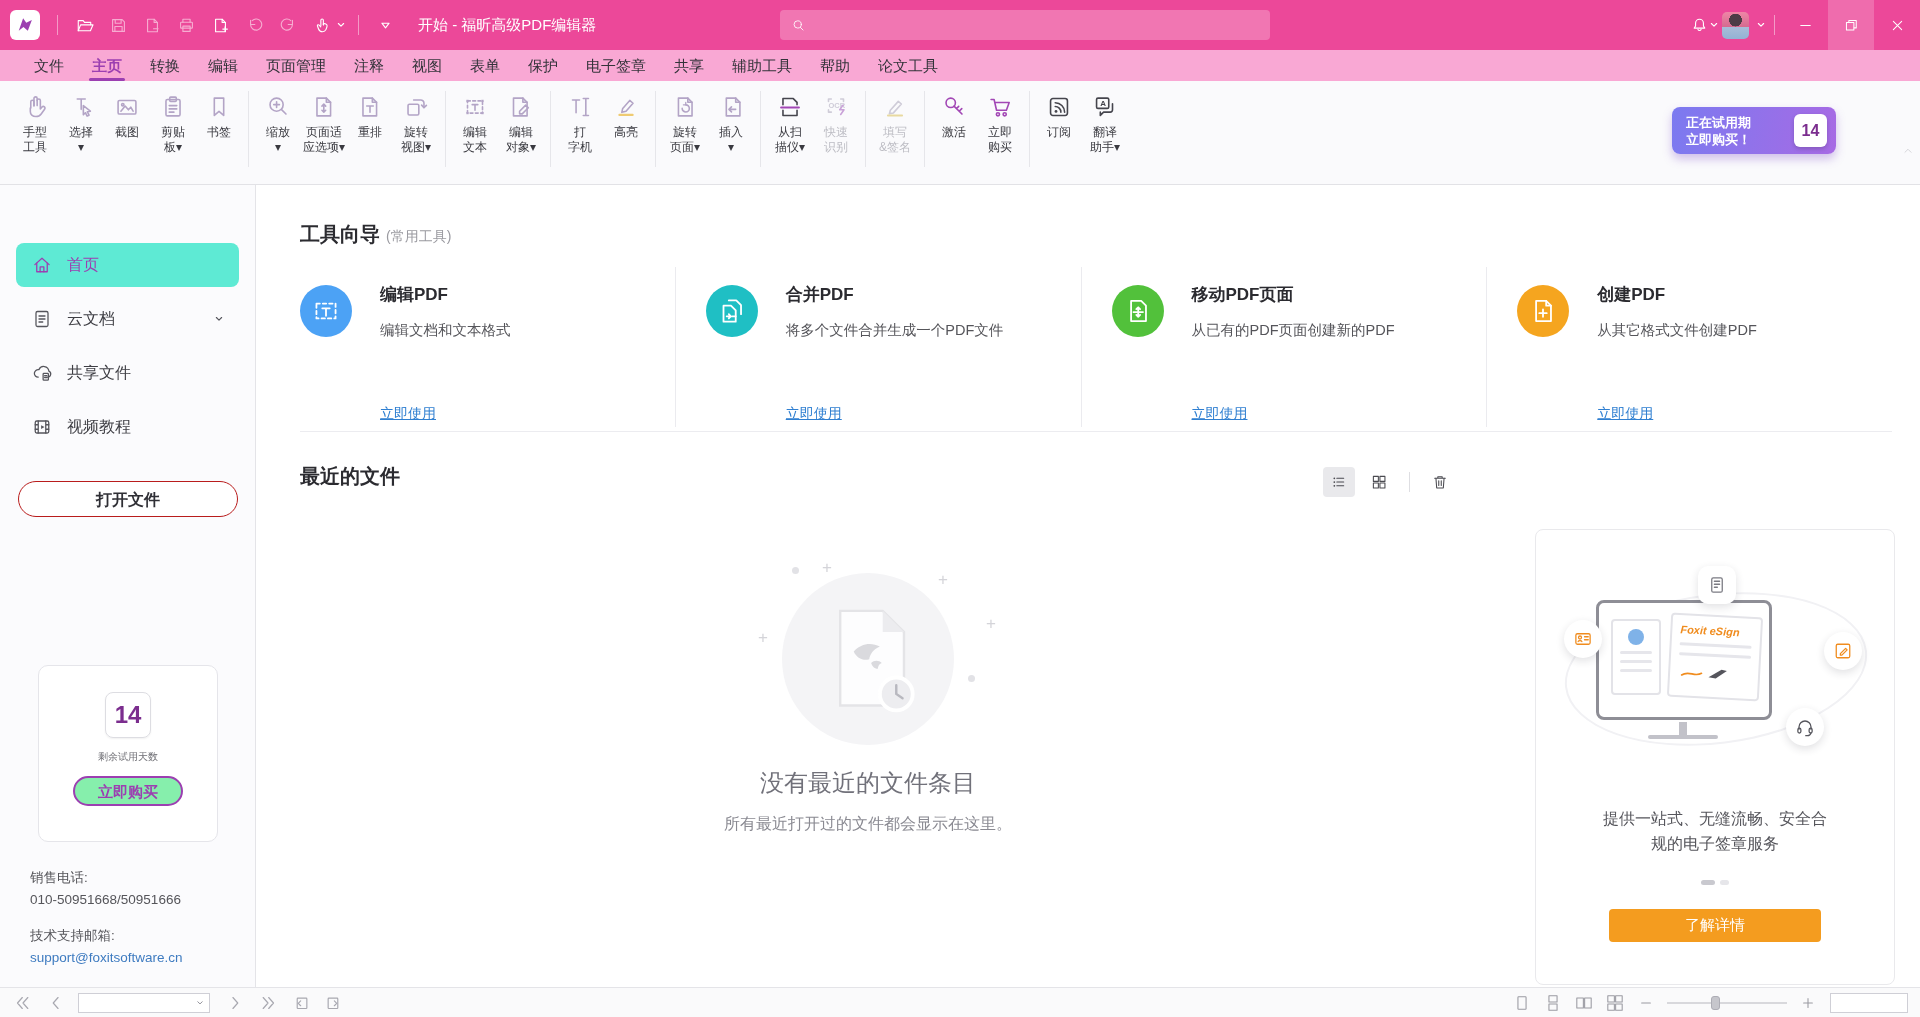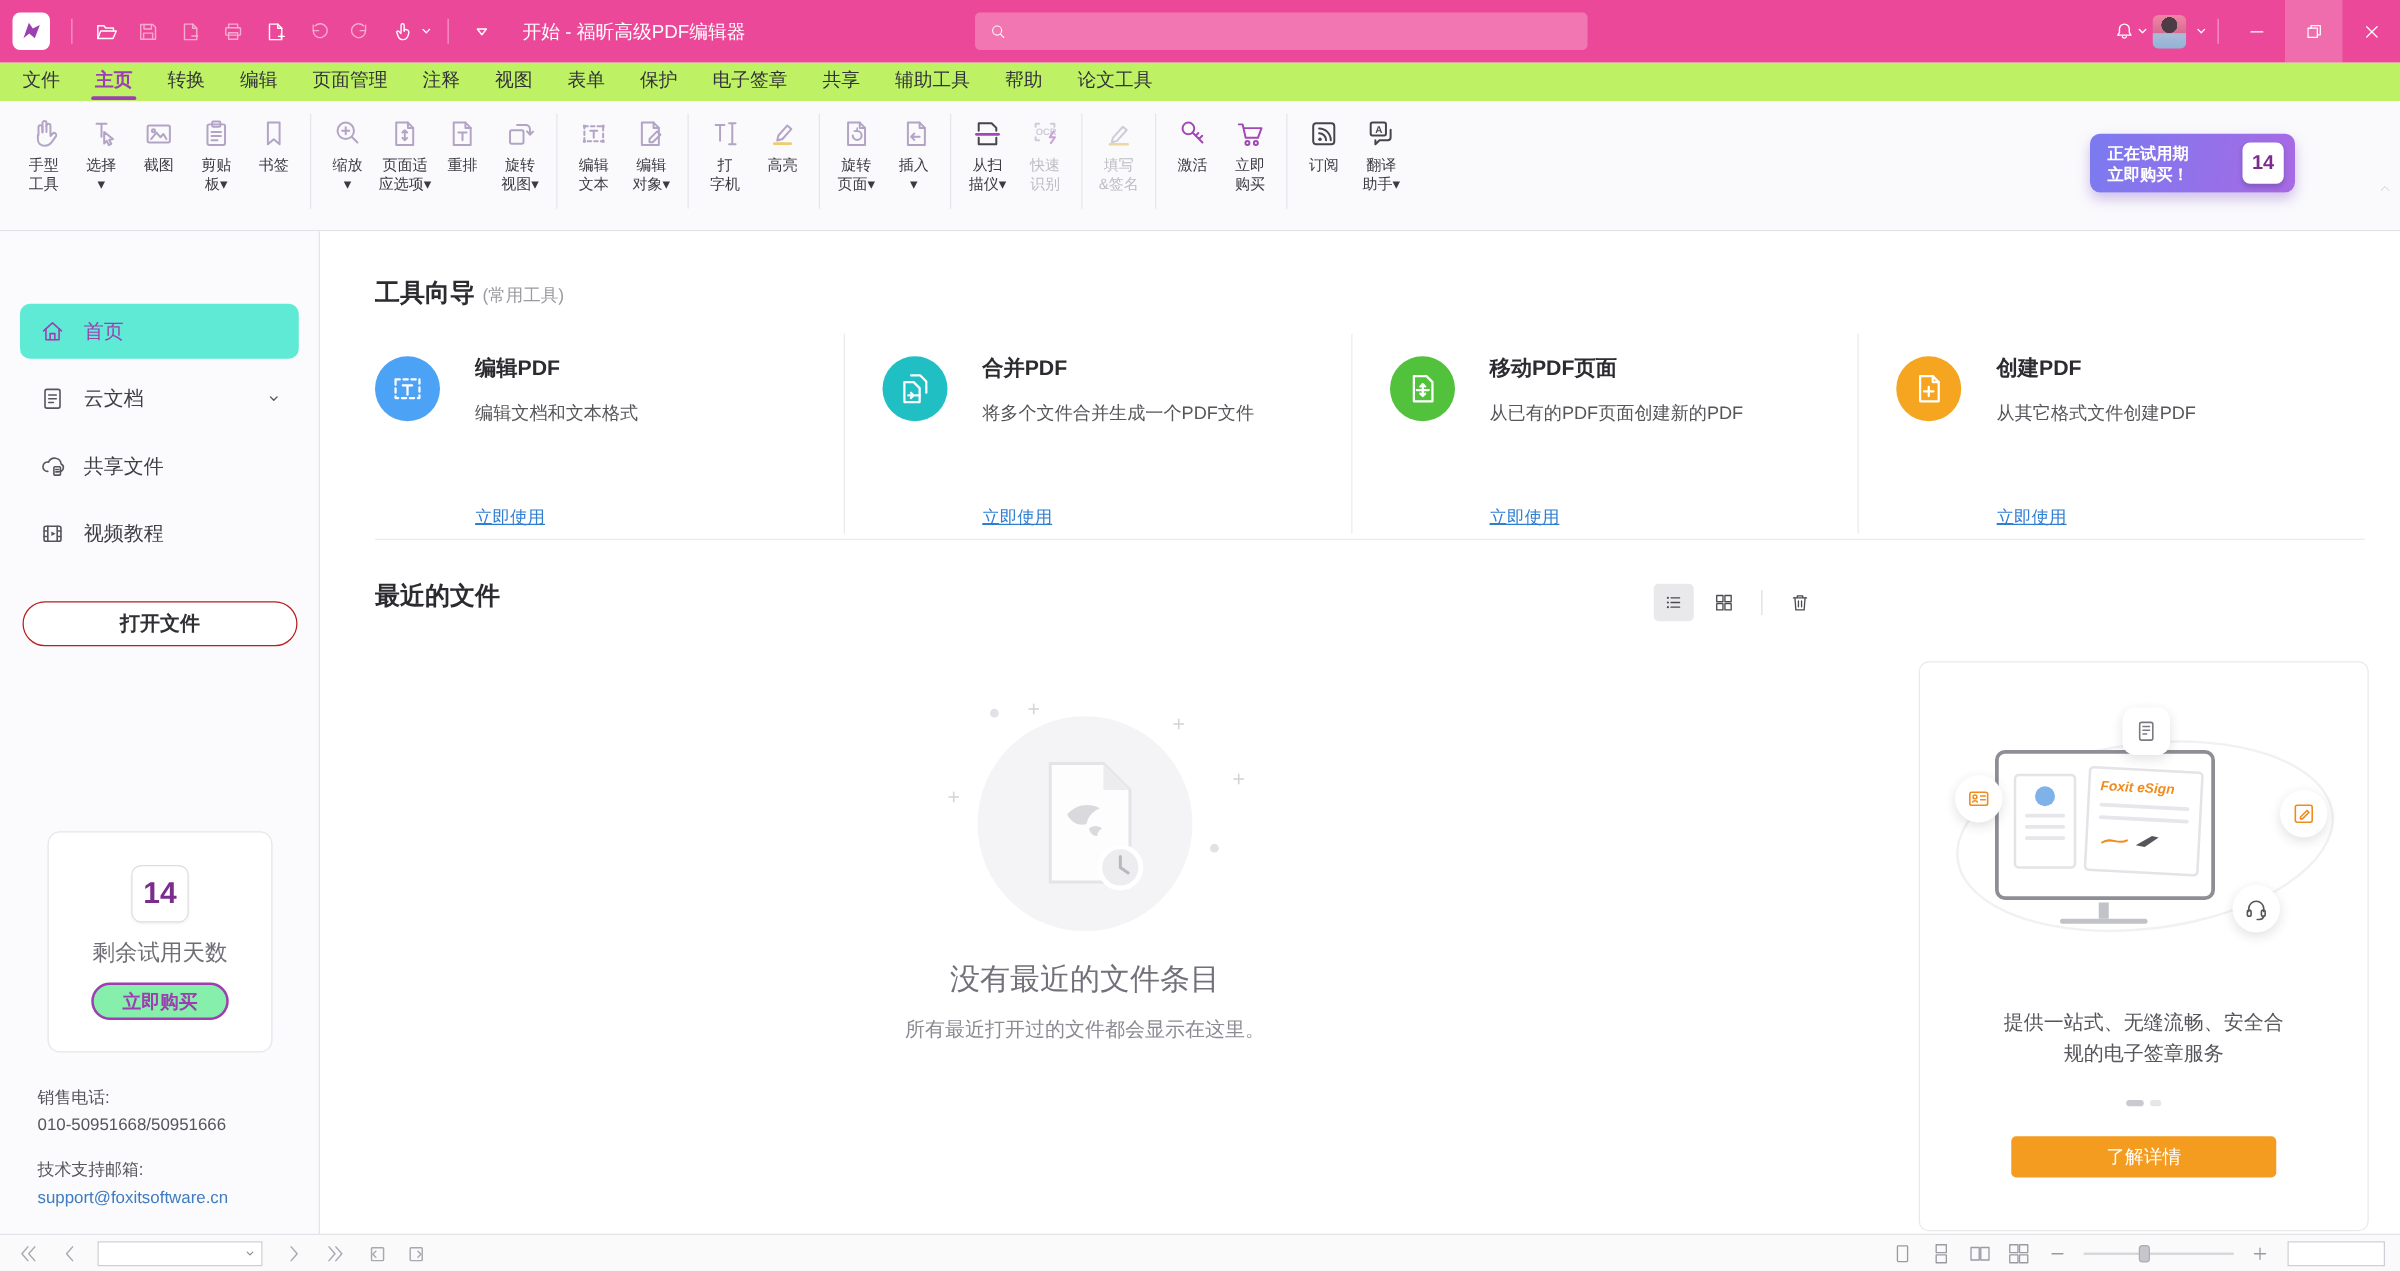--- a/index.html
+++ b/index.html
@@ -25,21 +25,21 @@
   .search input::placeholder{color:rgba(255,255,255,.92)}
   .tb-right{position:absolute;right:0;top:0;height:50px;display:flex;align-items:center}
   .avatar{width:27px;height:27px;border-radius:5px;margin:0 2px;
     background:radial-gradient(circle at 50% 30%,#4d3c46 0 27%,transparent 28%),
     linear-gradient(180deg,#ef86a6 0%,#d66b90 54%,#a9bdd9 55%,#93b2d4 100%)}
   .win-btn{width:46px;height:50px;display:flex;align-items:center;justify-content:center}
   .win-btn .ic{width:19px;height:19px;color:#fff}
   .win-btn.hl{background:rgba(255,255,255,.2)}
 
   
-  .menubar{position:absolute;top:50px;left:0;right:0;height:31px;background:#bef264;display:flex;align-items:flex-start;padding-left:4px}
+  .menubar{position:absolute;top:50px;left:0;right:0;height:31px;background:#f9a8d4;display:flex;align-items:center;padding-left:20px}
   .menu-item{padding:0 14px;font-size:15px;color:#33333A;line-height:30px;position:relative;white-space:nowrap}
   .menu-item.active{color:#9C3FB1;font-weight:bold}
   .menu-item.active::after{content:"";position:absolute;left:11px;right:11px;bottom:0;height:3px;background:#9C3FB1;border-radius:2px}
 
   
   .ribbon{position:absolute;top:81px;left:0;right:0;height:104px;background:#FAFAFC;border-bottom:1px solid #E2E2E6;display:flex;align-items:flex-start;padding:8px 0 0 12px}
   .tool{min-width:46px;padding:0 2px;display:flex;flex-direction:column;align-items:center}
   .tool .icon{width:32px;height:36px}
   .tool .icon svg{width:30px;height:30px}
   .tool .lbl{font-size:12px;line-height:15px;color:#3A3A40;text-align:center;white-space:nowrap}
@@ -65,21 +65,21 @@
   .side-item{display:flex;align-items:center;height:44px;margin:0 16px 10px;border-radius:8px;padding:0 14px;font-size:16px;color:#3E3E44;gap:13px;white-space:nowrap}
   .side-item .icon{width:24px;height:24px;color:#55555C;flex:none}
   .side-item.active{background:#5eead4;color:#9C3FB1}
   .side-item.active .icon{color:#9C3FB1}
   .side-caret{margin-left:auto;width:12px;height:12px;color:#55555C;display:none}
   .side-caret.show{display:inline-flex}
   .open-btn{display:block;margin:32px 18px 0;width:220px;height:36px;background:#fff;border:1px solid #b91c1c;border-radius:18px;
     font-size:16px;font-weight:bold;color:#2F2F35;text-align:center;line-height:34px;font-family:inherit}
   .trial-card{position:absolute;left:38px;top:480px;width:180px;height:177px;border:1px solid #E5E5EA;border-radius:10px;background:#fff;text-align:center}
   .trial-card .num{width:46px;height:46px;margin:26px auto 0;border:1px solid #DDDDE2;border-radius:8px;font-size:24px;font-weight:bold;color:#7B2D8E;line-height:44px;box-shadow:0 1px 2px rgba(0,0,0,.06)}
-  .trial-card .cap{margin-top:12px;font-size:18px;color:#6E6E74}
+  .trial-card .cap{margin-top:12px;font-size:10px;color:#6E6E74}
   .trial-card .buy{margin:12px auto 0;width:110px;height:30px;border:2px solid #9C3FB1;border-radius:16px;color:#9C3FB1;font-weight:bold;font-size:15px;line-height:26px;background:#86efac;display:block;font-family:inherit}
   .contact{position:absolute;left:30px;top:682px;font-size:13.5px;color:#55555A;line-height:22px}
   .contact .gap{height:14px}
   .contact .email{color:#3E7BC0;text-decoration:none}
 
   
   .main{position:absolute;left:257px;top:185px;right:0;bottom:30px;background:#fff}
   .tools-title{position:absolute;left:43px;top:36px;font-size:20px;font-weight:bold;color:#2B2B30}
   .tools-title .sub{font-size:14px;font-weight:normal;color:#9A9AA0;margin-left:6px}
   .cards{position:absolute;left:43px;right:28px;top:82px;height:160px;display:flex}

